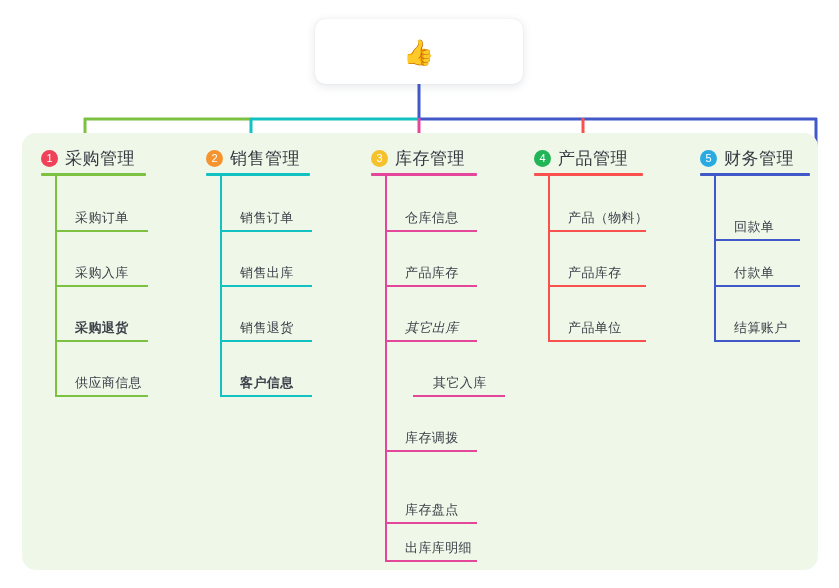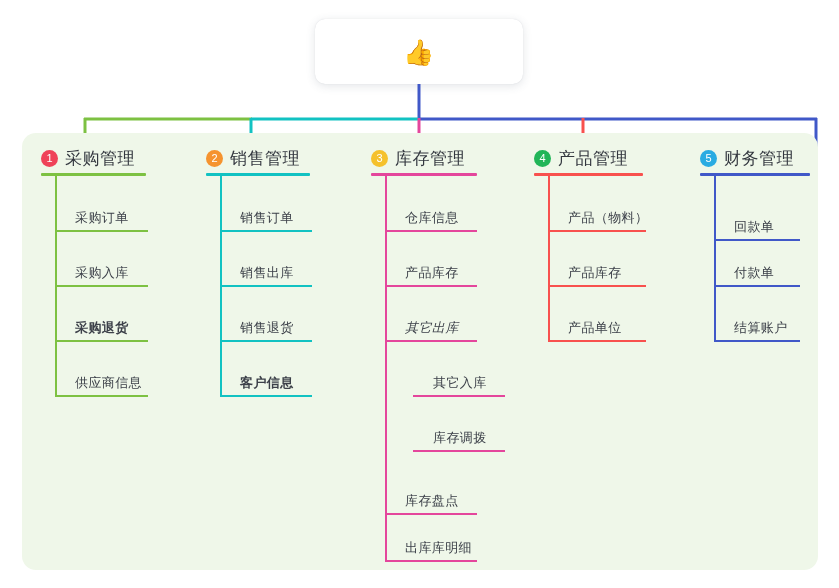--- a/index.html
+++ b/index.html
@@ -218,25 +218,25 @@
         <div class="leaf-rule" style="width: 92px; background: rgb(228, 70, 156);"></div>
       </div>
       <div class="leaf" style="left: 14px; top: 179px; width: 92px; height: 30px; font-style: italic;">
         <span class="leaf-label">其它出库</span>
         <div class="leaf-rule" style="width: 92px; background: rgb(228, 70, 156);"></div>
       </div>
       <div class="leaf" style="left: 14px; top: 234px; width: 92px; height: 30px; margin-left: 28px;">
         <span class="leaf-label">其它入库</span>
         <div class="leaf-rule" style="width: 92px; background: rgb(228, 70, 156);"></div>
       </div>
-      <div class="leaf" style="left: 14px; top: 289px; width: 92px; height: 30px; margin-left: 28px;">
+      <div class="leaf" style="left: 14px; top: 289px; width: 92px; height: 30px;">
         <span class="leaf-label">库存调拨</span>
         <div class="leaf-rule" style="width: 92px; background: rgb(228, 70, 156);"></div>
       </div>
-      <div class="leaf" style="left: 14px; top: 352px; width: 92px; height: 30px; padding-left: 20px;">
+      <div class="leaf" style="left: 14px; top: 361px; width: 92px; height: 30px; padding-left: 20px;">
         <span class="leaf-label">库存盘点</span>
         <div class="leaf-rule" style="width: 92px; background: rgb(228, 70, 156);"></div>
       </div>
       <div class="leaf" style="left: 14px; top: 399px; width: 92px; height: 30px;">
         <span class="leaf-label">出库库明细</span>
         <div class="leaf-rule" style="width: 92px; background: rgb(228, 70, 156);"></div>
       </div>
     </div>
     <div class="column" style="left: 534px; top: 133px;">
       <div class="col-head">

